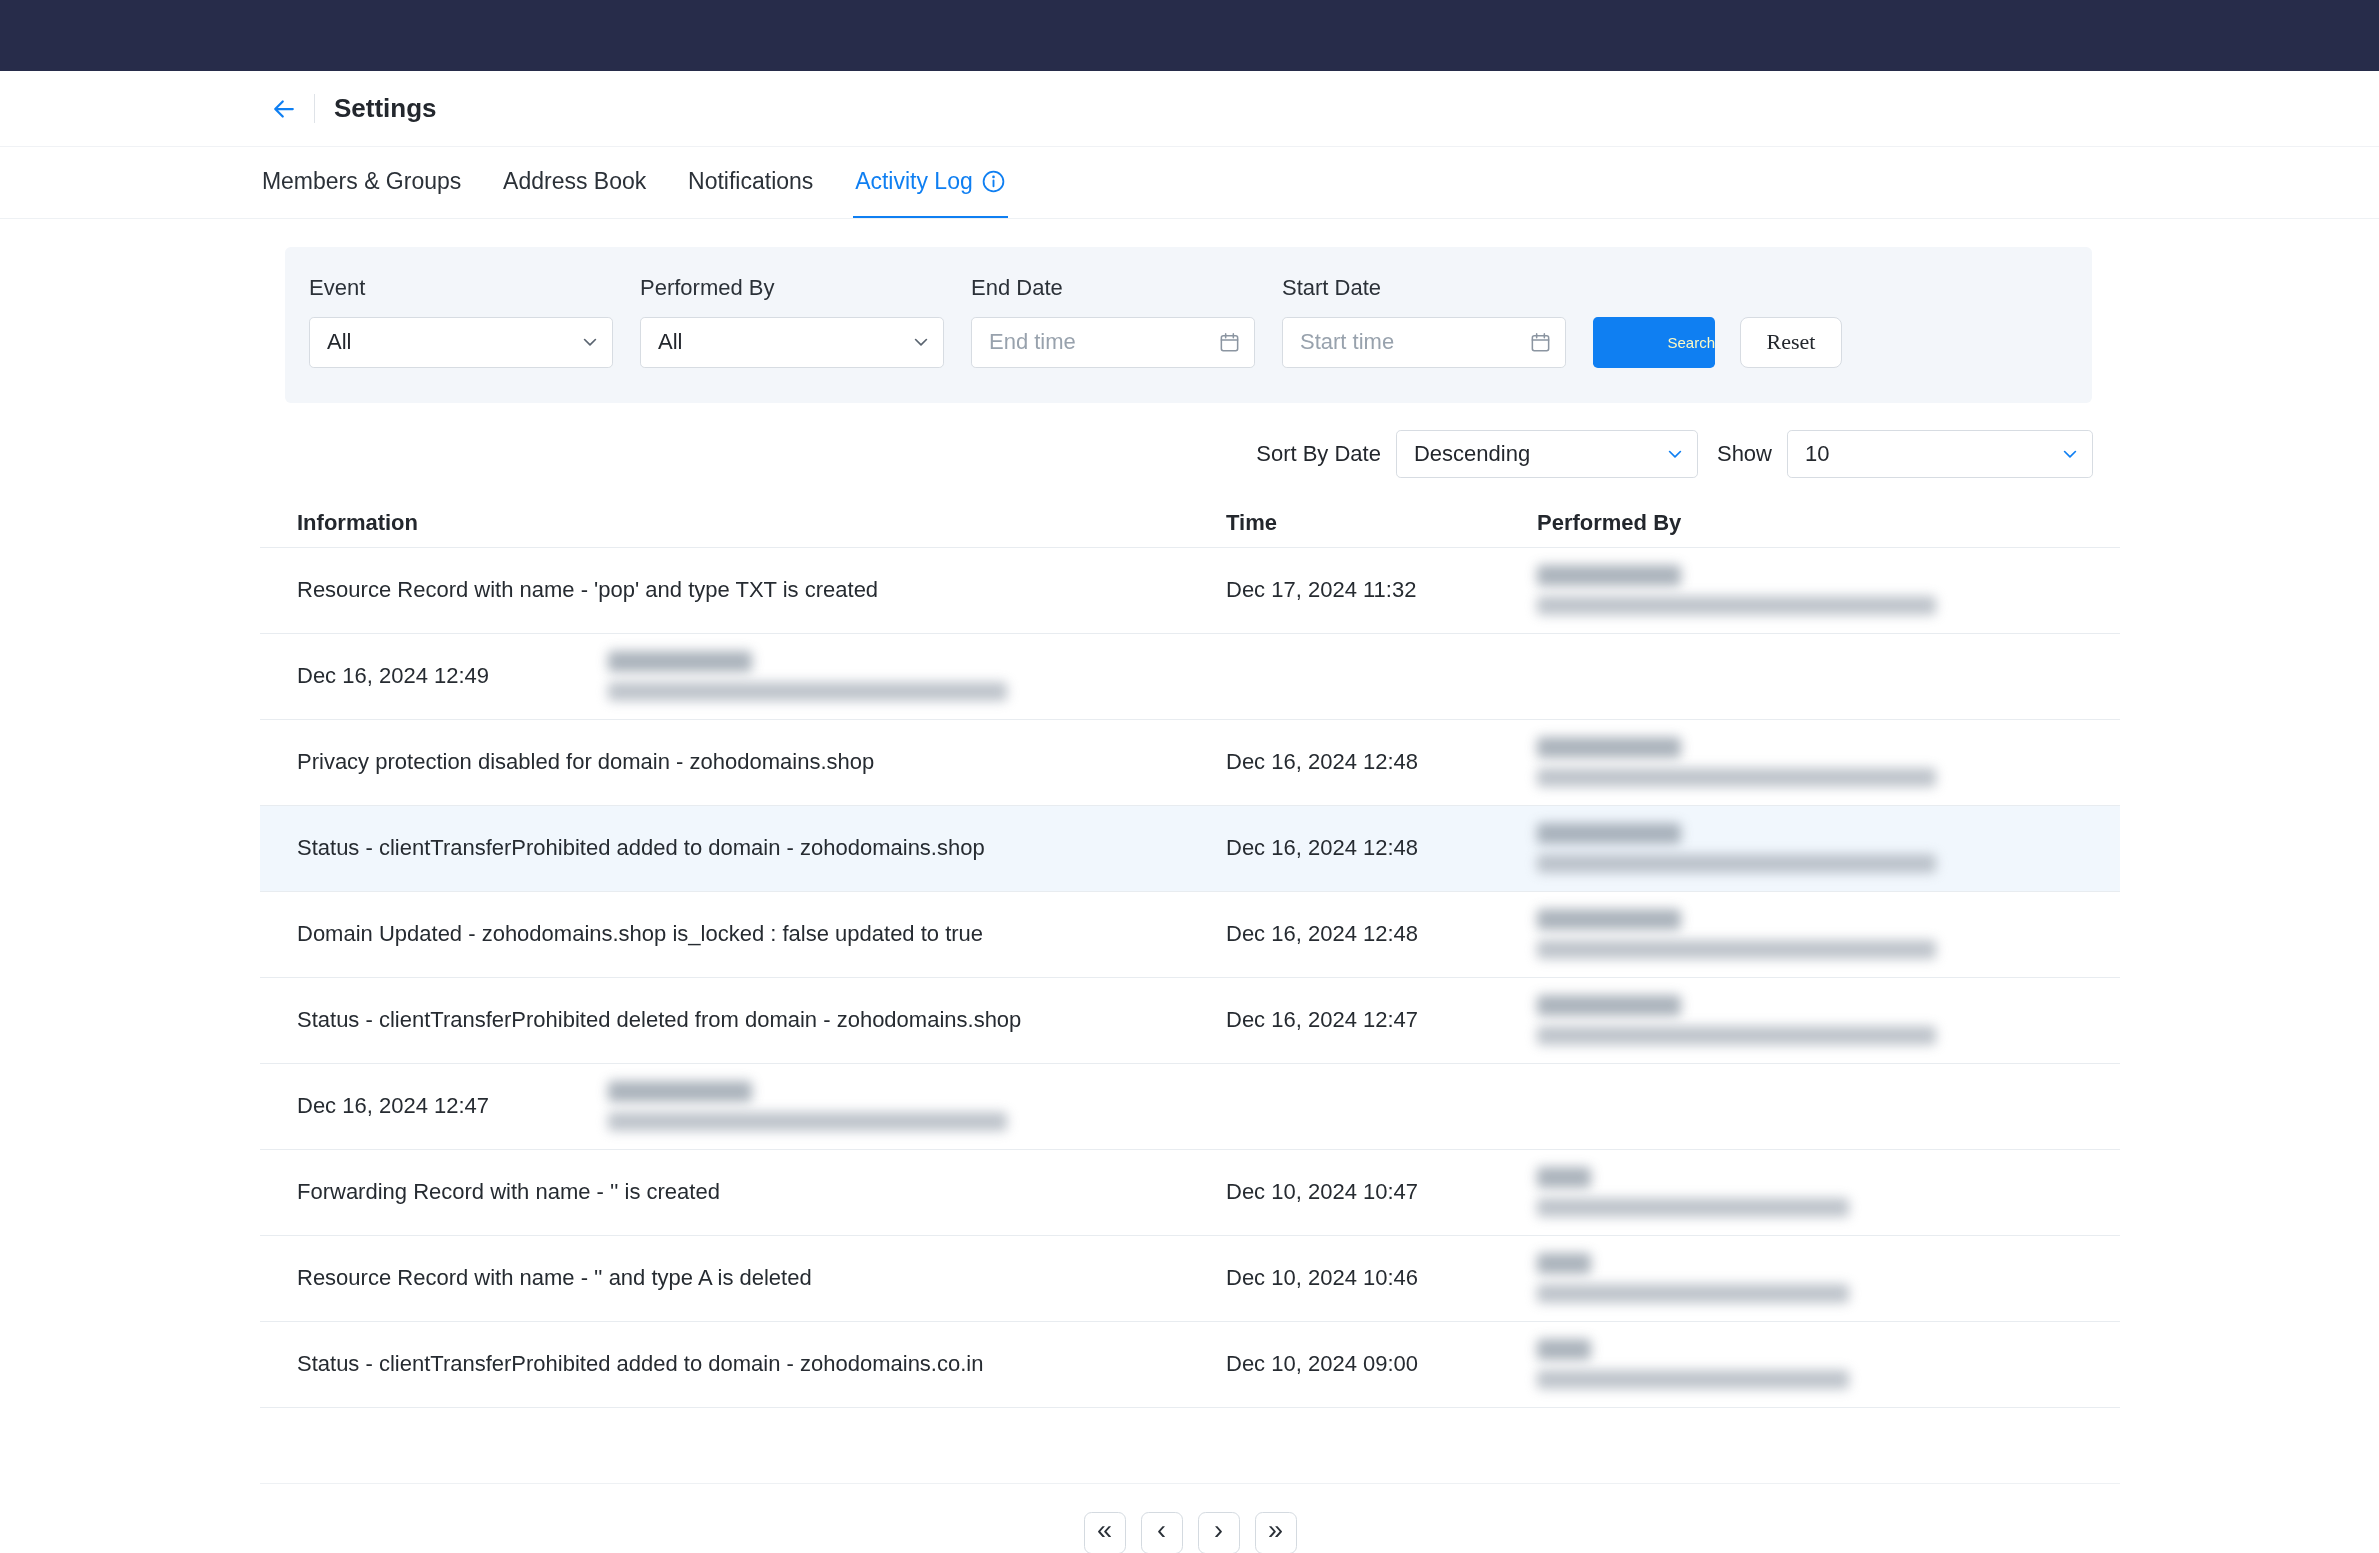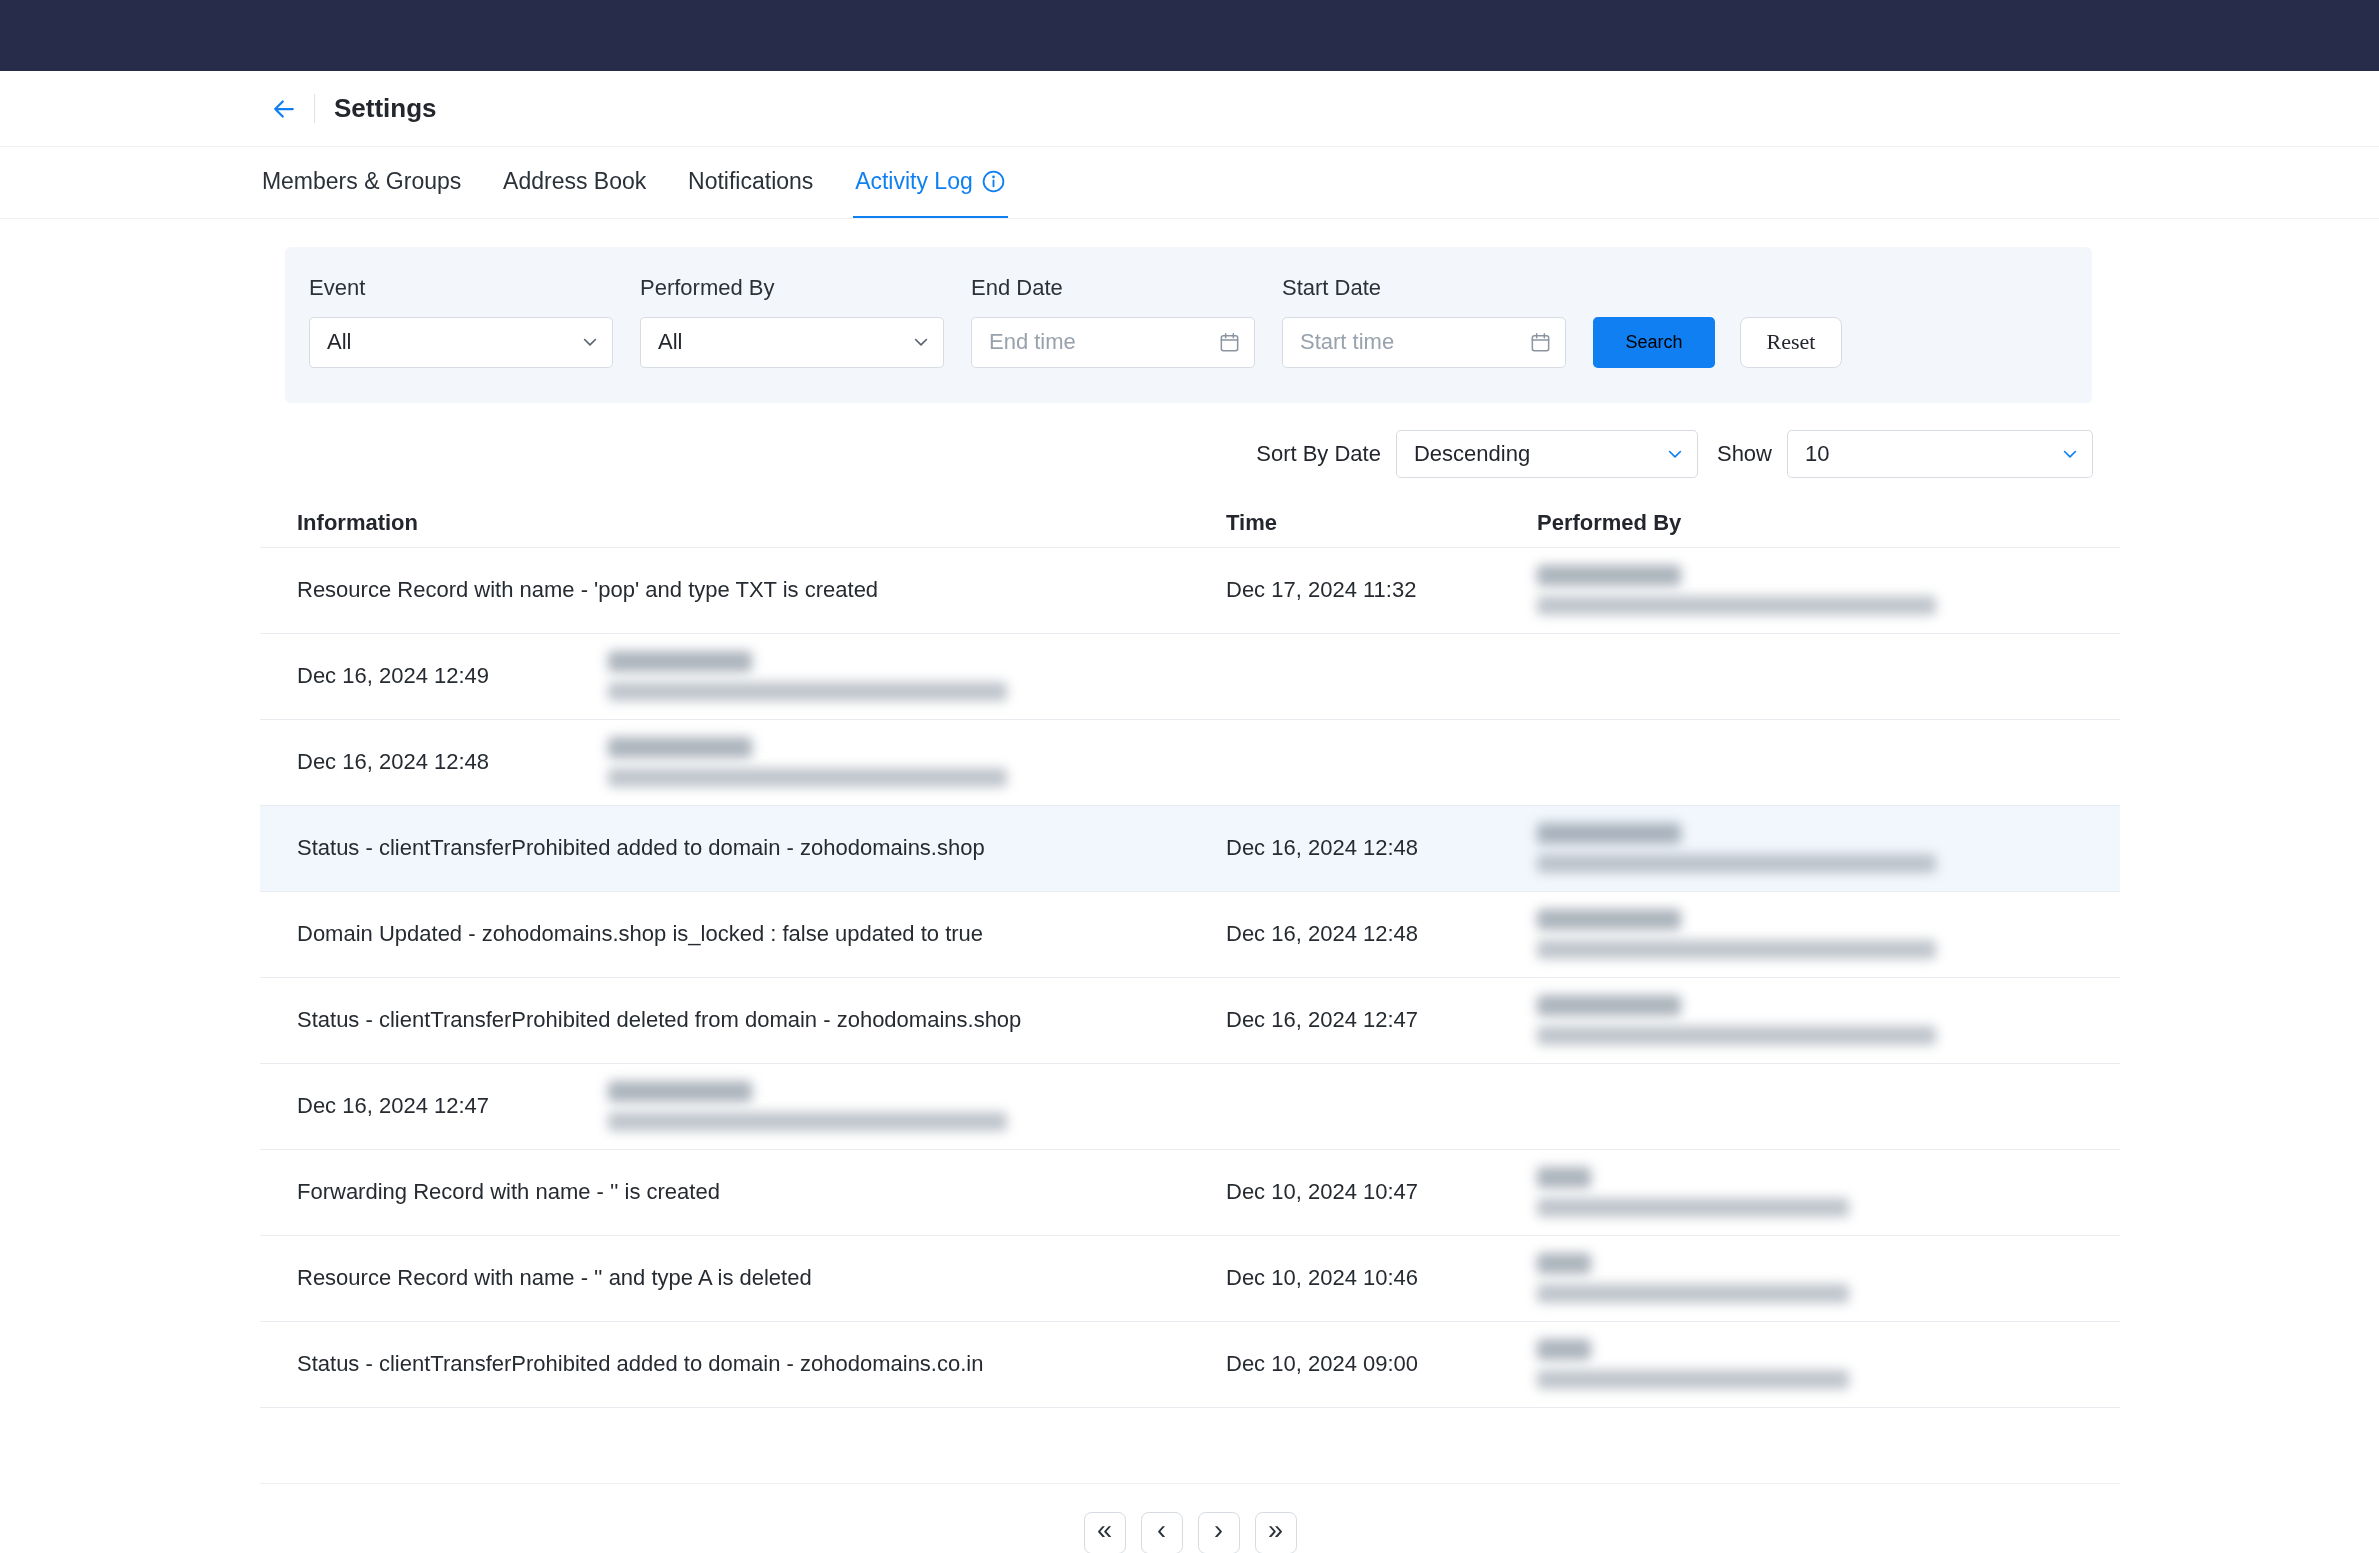--- a/index.html
+++ b/index.html
@@ -28,22 +28,22 @@
   .fgroup{display:flex;flex-direction:column;margin-right:27px;}
   .flabel{font-size:22px;color:#2b3138;margin-bottom:16px;}
   .control{height:51px;border:1px solid var(--border);border-radius:4.8px;background:#fff;display:flex;
     align-items:center;justify-content:space-between;padding:0 13.3px 0 17px;font-size:22px;color:var(--text);cursor:pointer;}
   .dd{width:304px;gap:23px;}
   .date{width:284px;}
   .ph{color:var(--muted);}
   .chev{display:flex;align-items:center;color:#5a6470;}
   .chev.blue{color:var(--accent);}
   .cal{display:flex;align-items:center;color:#8b95a1;}
-  .btn-search{width:122px;height:51px;background:var(--accent);color:#000000;border:none;border-radius:4.8px;
-    font-size:18px;margin-right:25px;font-family:inherit;cursor:pointer;}
+  .btn-search{width:122px;height:51px;background:var(--accent);color:#fef9c3;border:none;border-radius:4.8px;
+    font-size:15px;margin-right:25px;font-family:inherit;cursor:pointer;text-align:right;}
   .btn-reset{width:102px;height:51px;background:#fff;color:var(--text);border:1px solid var(--border);
     border-radius:8px;font-size:22px;font-family:Liberation Serif, serif;cursor:pointer;}
   .sort-row{width:1833px;margin:27px 0 0 260px;display:flex;justify-content:flex-end;align-items:center;}
   .sort-label{font-size:22px;margin-right:15px;}
   .show-label{font-size:22px;margin:0 15px 0 19px;}
   .dd-sort{width:302px;height:48px;}
   .dd-show{width:306px;height:48px;}
   .table{margin-left:260px;width:1860px;}
   .thead{display:flex;align-items:center;height:49px;margin-top:21px;border-bottom:1px solid var(--separator);
     font-weight:700;font-size:22px;color:var(--text);padding-left:37px;}
@@ -191,20 +191,21 @@
         </div>
       </div>
       <div class="trow">
         <div class="ct">Dec 16, 2024 12:49</div>
         <div class="cp">
           <div class="blur b1 long"></div>
           <div class="blur b2 long"></div>
         </div>
       </div>
       <div class="trow">
+        <div class="ci">Privacy protection disabled for domain - zohodomains.shop</div>
         <div class="ct">Dec 16, 2024 12:48</div>
         <div class="cp">
           <div class="blur b1 long"></div>
           <div class="blur b2 long"></div>
         </div>
       </div>
       <div class="trow hl">
         <div class="ci">Status - clientTransferProhibited added to domain - zohodomains.shop</div>
         <div class="ct">Dec 16, 2024 12:48</div>
         <div class="cp">

